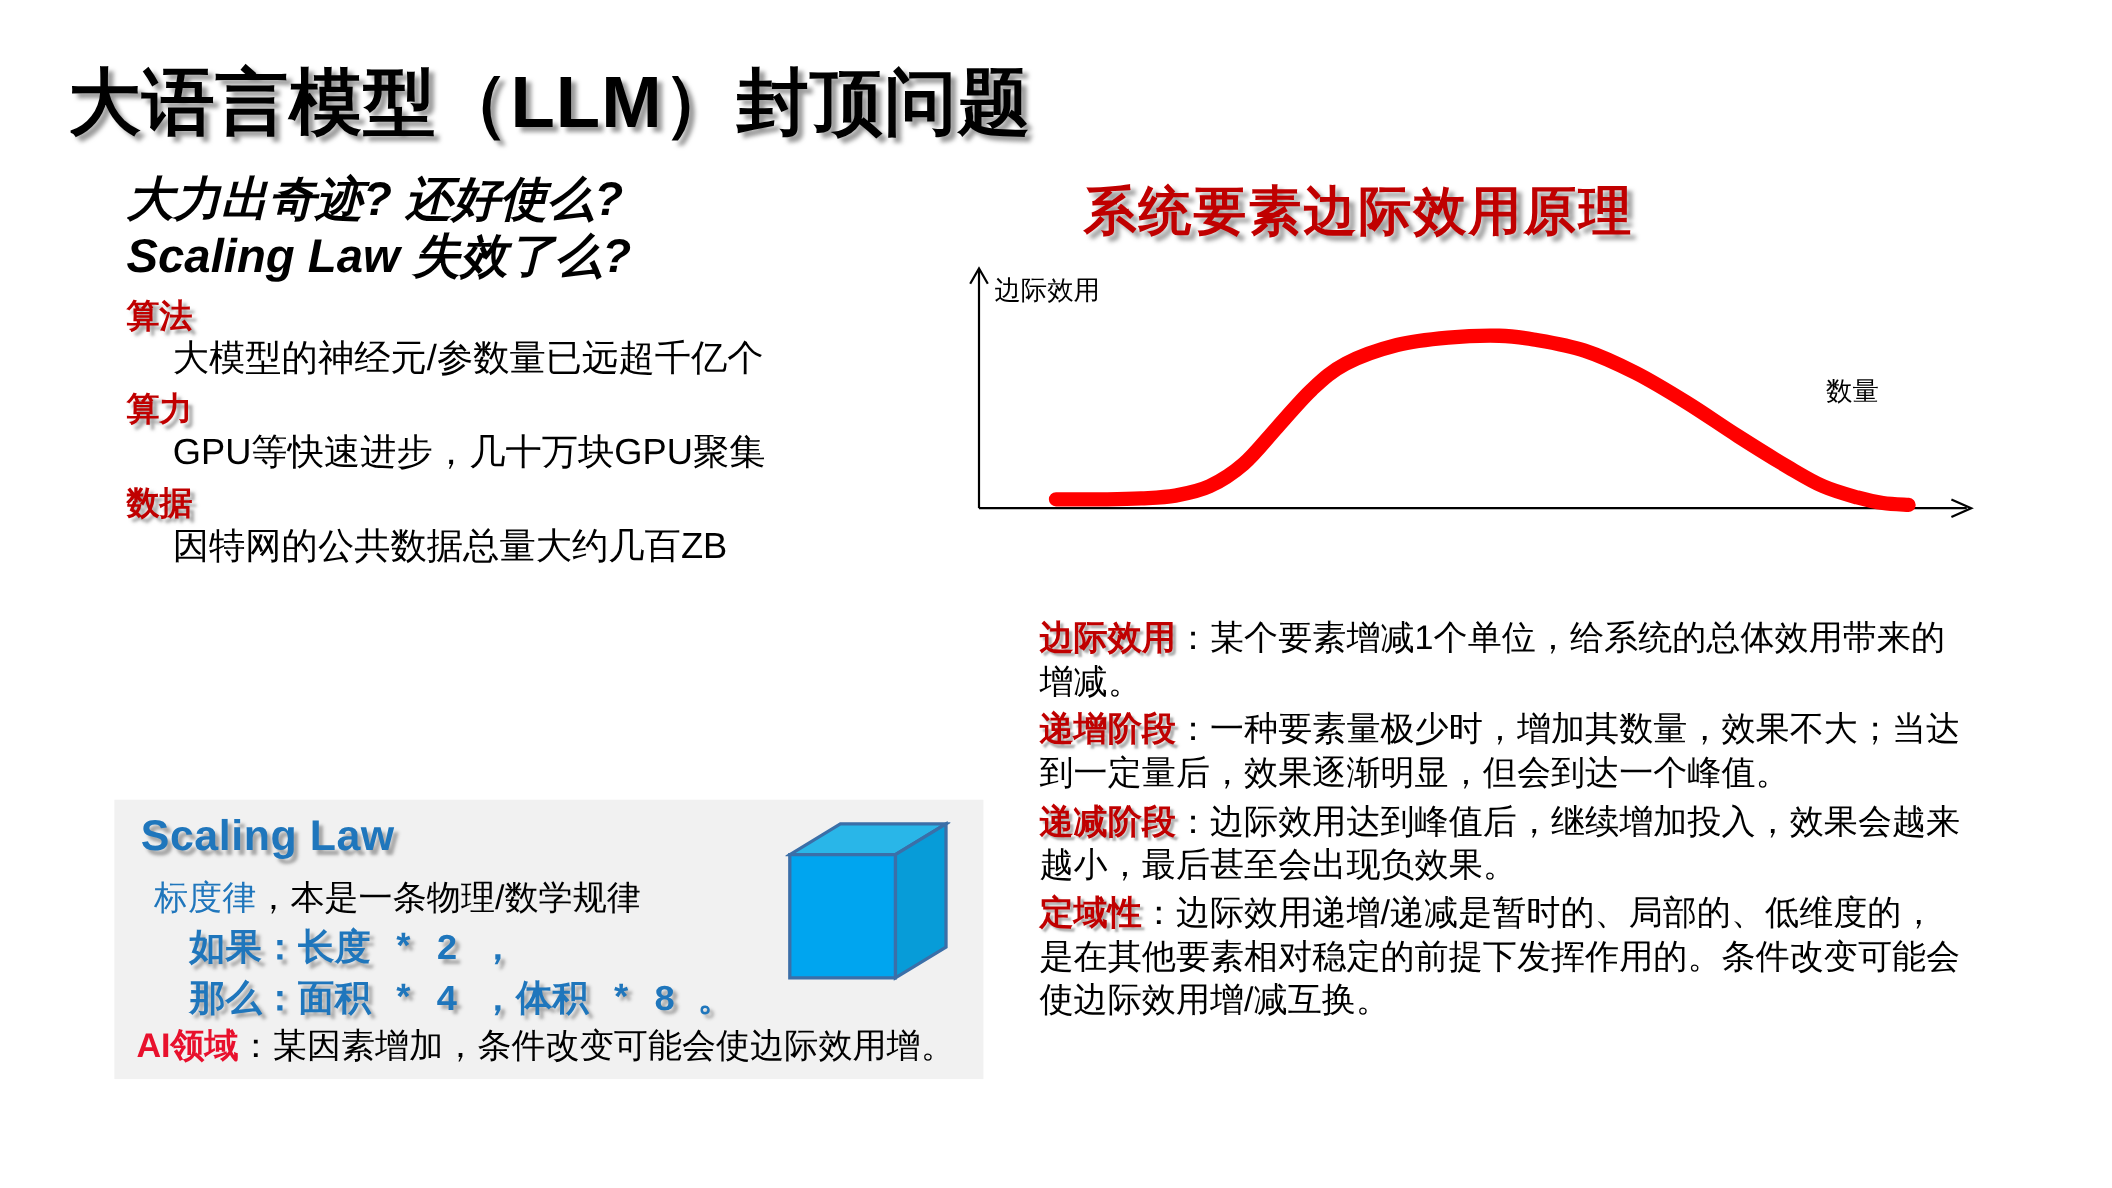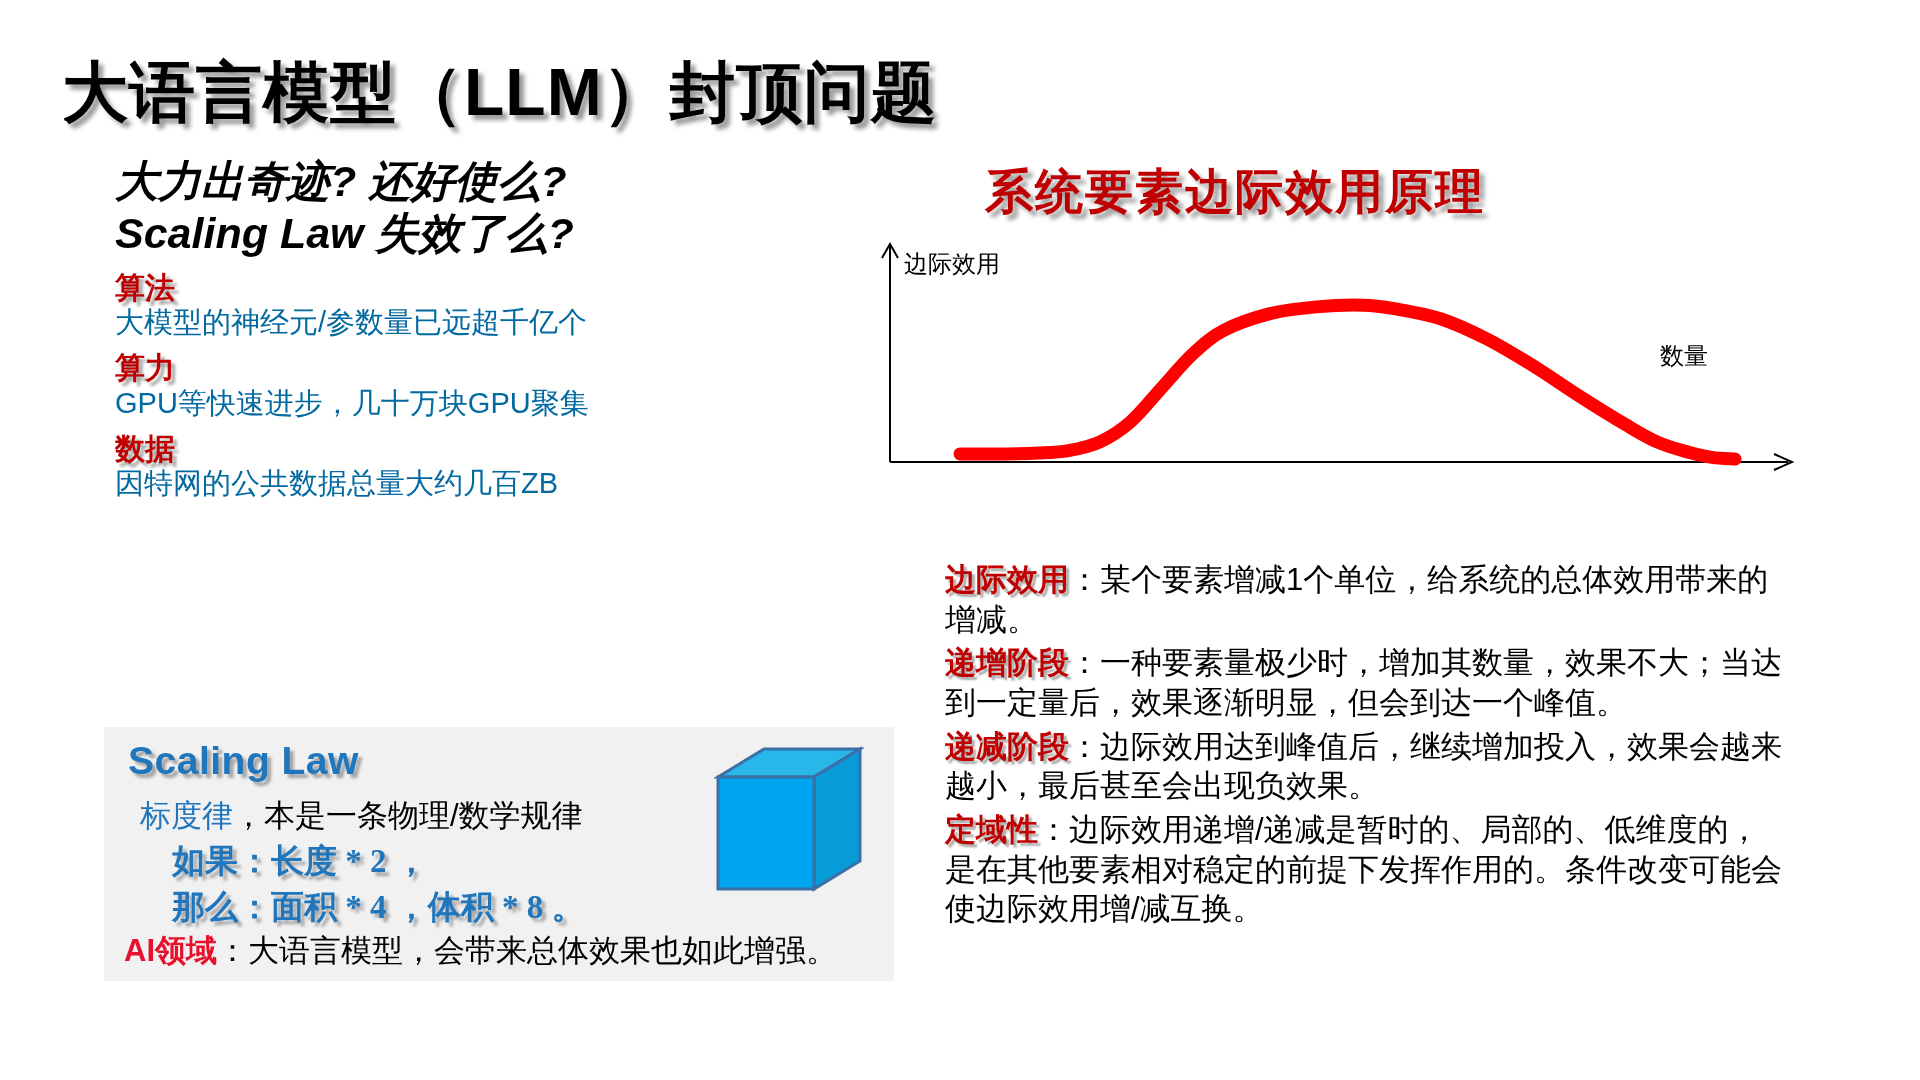--- a/index.html
+++ b/index.html
@@ -47,22 +47,23 @@
   .red-head {
     font-family: "Liberation Serif", "DejaVu Serif", serif;
     font-size: 30px;
     font-weight: bold;
     color: #C00000;
     text-shadow: 4px 4px 3px rgba(140,140,140,0.8);
     line-height: 1.05;
     margin-top: 12px;
   }
   .sub-line {
-    font-size: 29px;
-    color: #0369a1;
+    font-size: 33px;
+    color: #000000;
+    margin-left: 42px;
     margin-top: 2px;
     line-height: 1.2;
     white-space: nowrap;
   }
 
   
   #scaling-panel {
     position: absolute;
     left: 104px;
     top: 727px;
@@ -84,21 +85,21 @@
     position: absolute;
     left: 36px;
     top: 68px;
     font-size: 31px;
     white-space: nowrap;
   }
   #scaling-def .blue { color: #1F76BC; }
   .formula {
     position: absolute;
     left: 68px;
-    font-family: Liberation Serif, serif;
+    font-family: Liberation Mono, monospace;
     font-size: 33px;
     font-weight: bold;
     color: #1F76BC;
     text-shadow: 4px 4px 3px rgba(155,155,155,0.85);
     white-space: nowrap;
   }
   #formula-if  { top: 112px; }
   #formula-then{ top: 158px; }
   #scaling-ai {
     position: absolute;
@@ -201,21 +202,21 @@
   <div id="scaling-title">Scaling Law</div>
 
   <div id="scaling-def">
     <span class="blue">标度律</span><span>，本是一条物理/数学规律</span>
   </div>
 
   <div class="formula" id="formula-if">如果：长度 * 2 ，</div>
   <div class="formula" id="formula-then">那么：面积 * 4 ，体积 * 8 。</div>
 
   <div id="scaling-ai">
-    <span class="red">AI领域</span><span>：大语言模型，会带来总体效果也如此增强。</span>
+    <span class="red">AI领域</span><span>：某因素增加，条件改变可能会使边际效用增。</span>
   </div>
 
   <svg id="cube-graphic" viewBox="0 0 150 160">
     <polygon points="4,38 100,38 146,10 50,10" fill="#29B6E8" stroke="#3B6FA8" stroke-width="3"></polygon>
     <polygon points="100,38 146,10 146,122 100,150" fill="#079CD8" stroke="#3B6FA8" stroke-width="3"></polygon>
     <polygon points="4,38 100,38 100,150 4,150" fill="#00A5EF" stroke="#3B6FA8" stroke-width="3"></polygon>
   </svg>
 </div>
 
 <div id="chart-title">系统要素边际效用原理</div>

